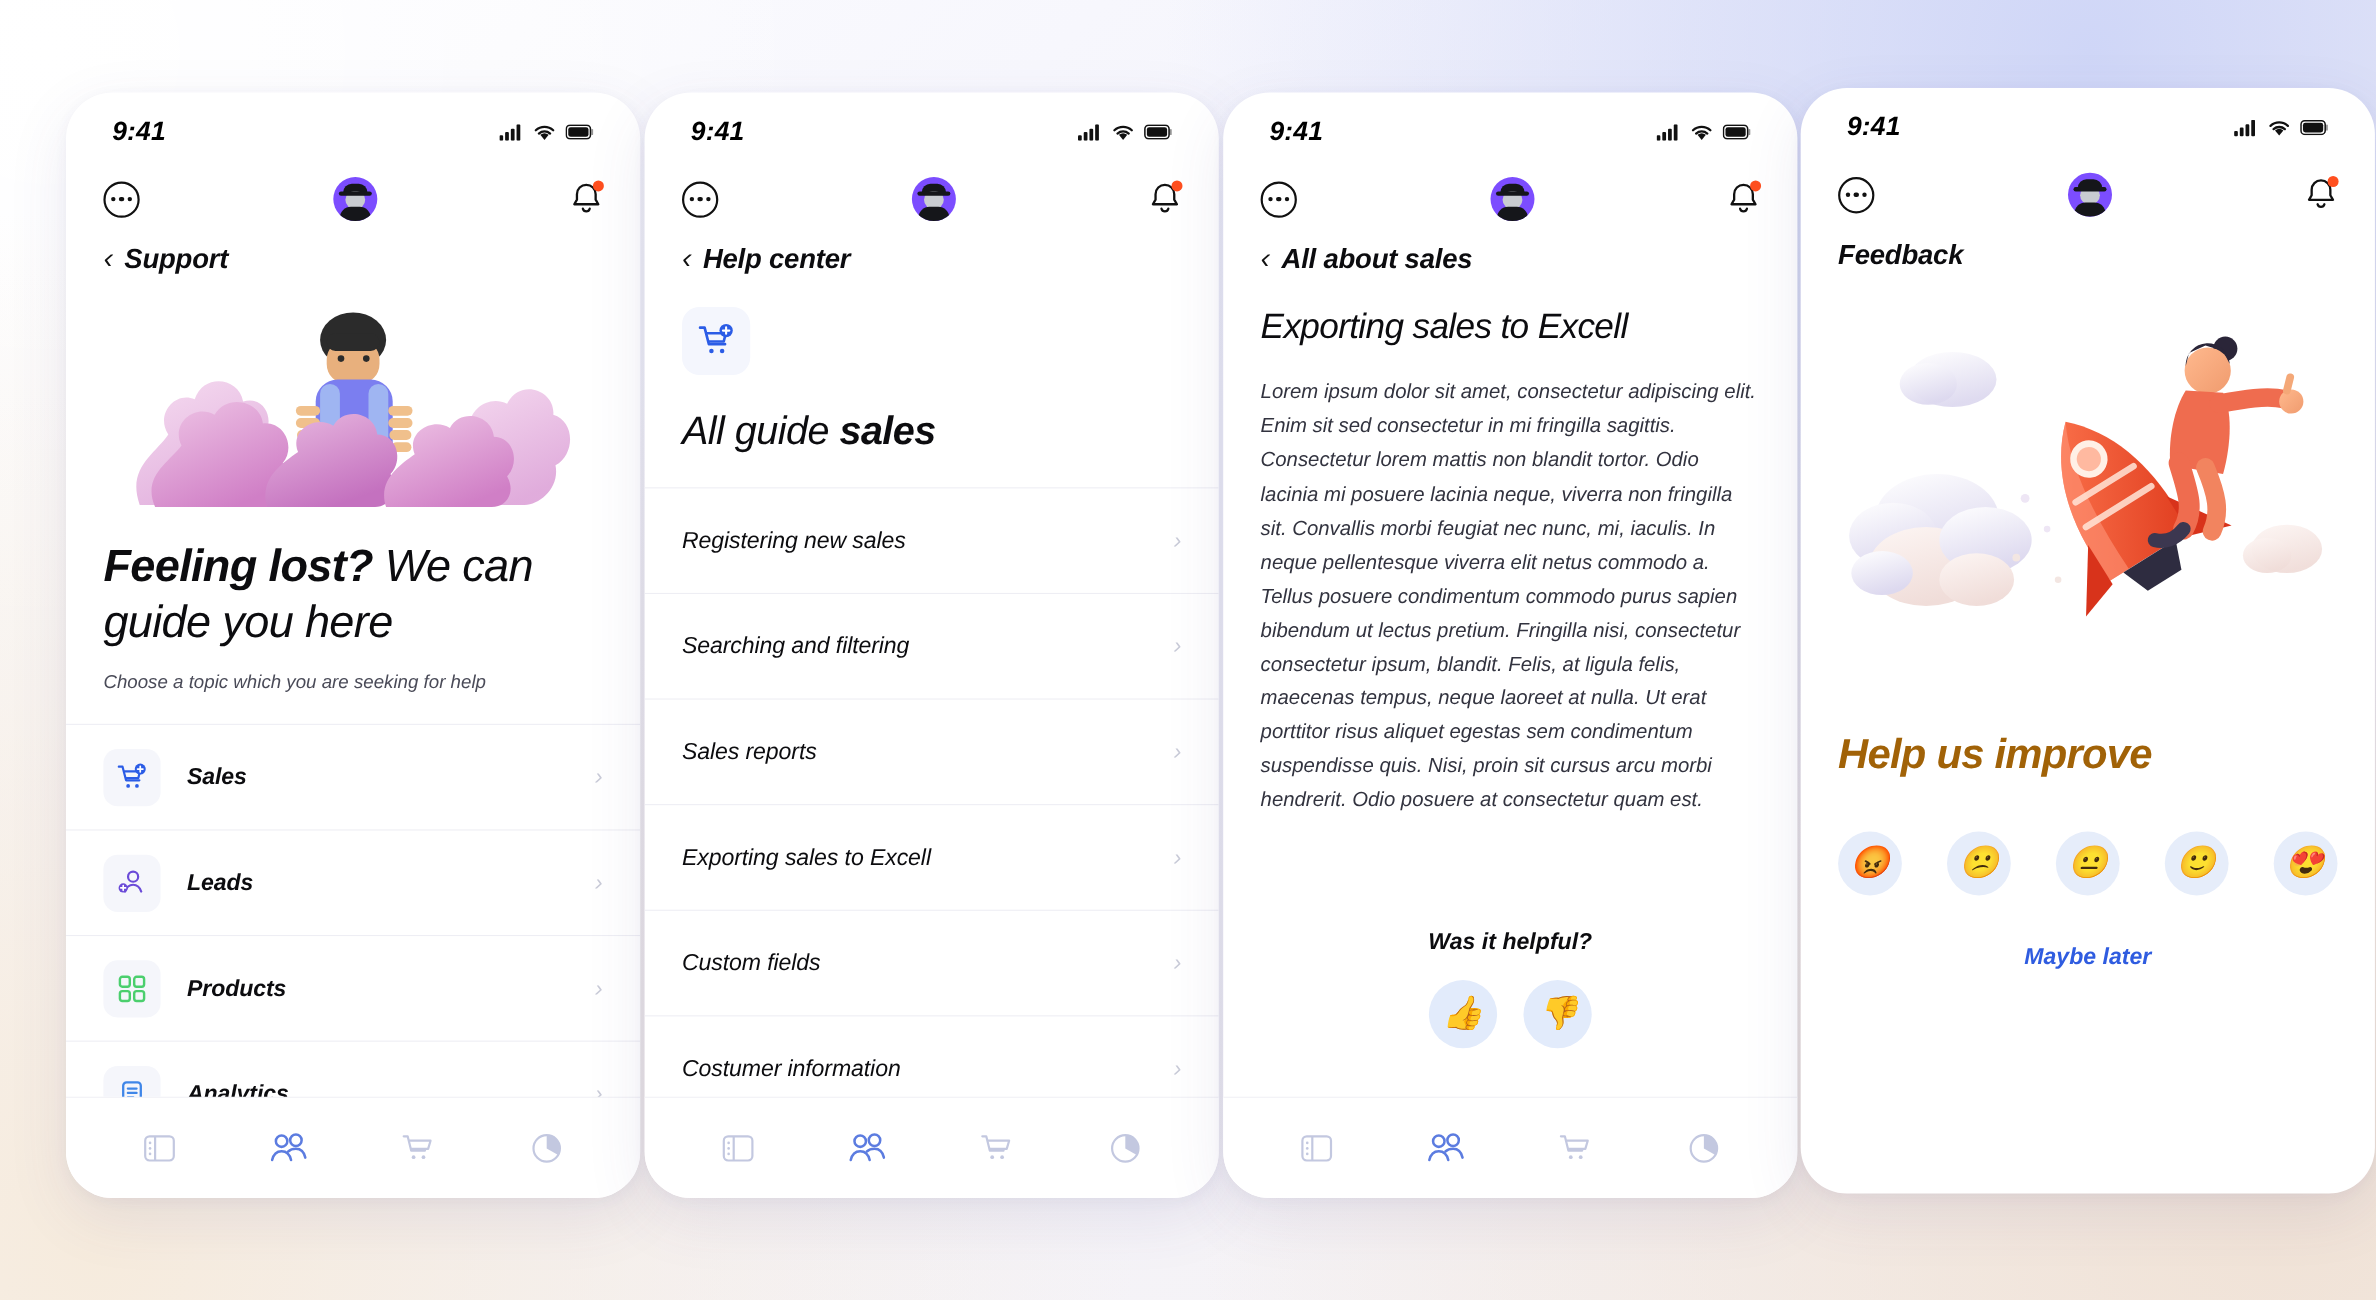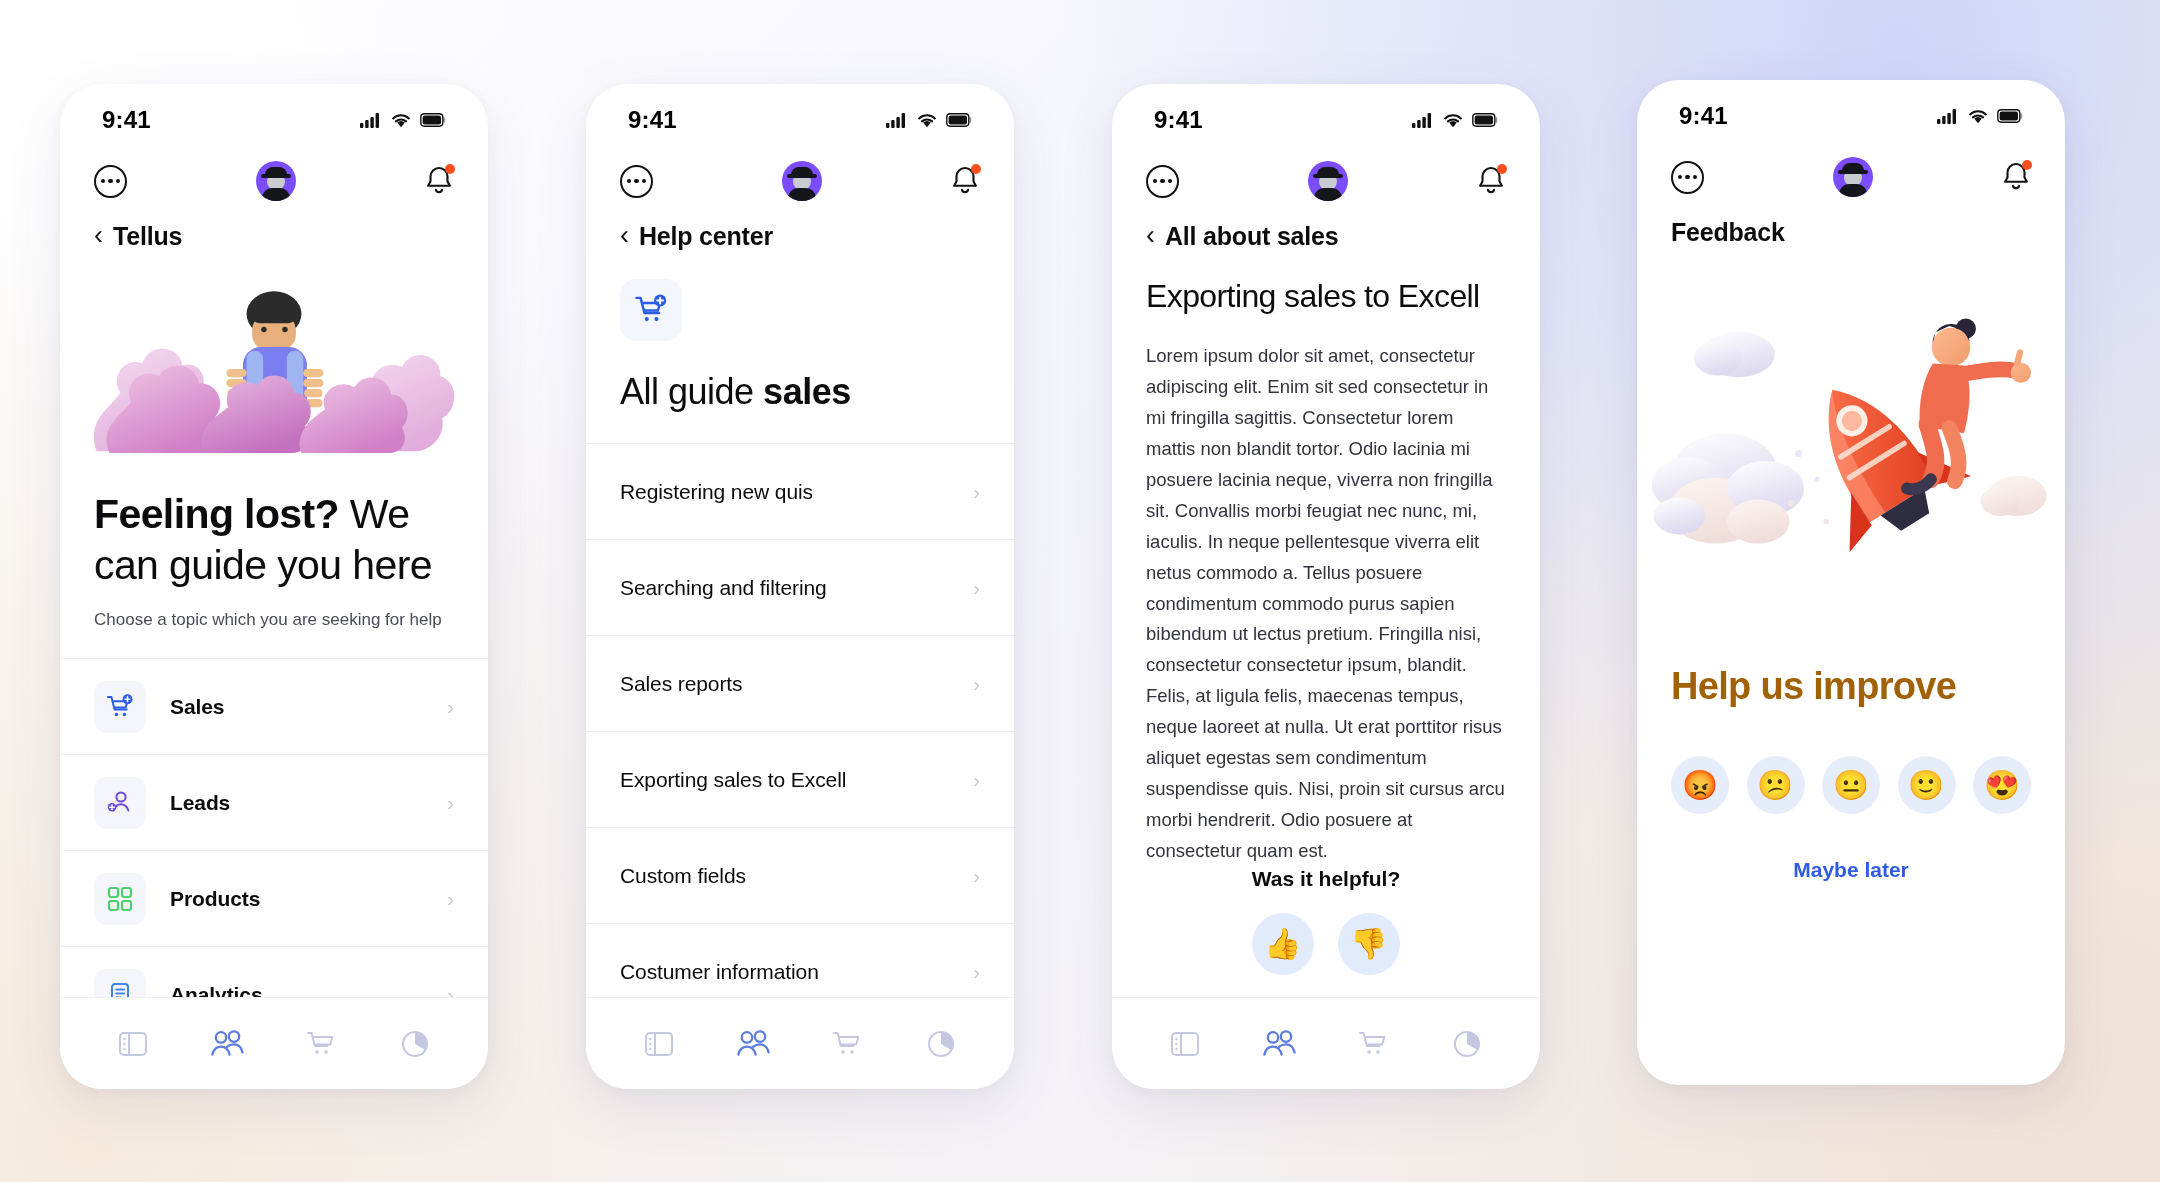--- a/index.html
+++ b/index.html
@@ -28,28 +28,29 @@
   .phones {
     position: absolute;
     inset: 0;
     display: flex;
     align-items: flex-start;
   }
 
   
   .phone {
     position: absolute;
-    width: 428px;
+    width: 522px;
     background: #ffffff;
     border-radius: 42px;
     overflow: hidden;
     box-shadow: 0 18px 55px rgba(80, 70, 140, 0.10),
                 0 3px 12px rgba(80, 70, 140, 0.05);
     display: flex;
     flex-direction: column;
+    font-style: italic;
   }
   .phone-1 { left: 60px;   top: 84px;  height: 1005px; }
   .phone-2 { left: 586px;  top: 84px;  height: 1005px; }
   .phone-3 { left: 1112px; top: 84px;  height: 1005px; }
   .phone-4 { left: 1637px; top: 80px;  height: 1005px; }
 
   
   .status-bar {
     height: 62px;
     display: flex;
@@ -402,21 +403,21 @@
         <svg width="30" height="32" viewBox="0 0 30 32">
           <path d="M15 4 a8.5 8.5 0 0 1 8.5 8.5 v5 l2.4 4.2 H4.1 l2.4 -4.2 v-5 A8.5 8.5 0 0 1 15 4 z" stroke="#111" stroke-width="2.1" fill="none" stroke-linejoin="round"></path>
           <path d="M11.9 25.7 a3.2 3.2 0 0 0 6.2 0" stroke="#111" stroke-width="2.1" fill="none" stroke-linecap="round"></path>
         </svg>
         <div class="bell-dot"></div>
       </div>
     </div>
 
     <div class="screen-title">
       <span class="chev">‹</span>
-      <span class="txt">Tellus</span>
+      <span class="txt">Support</span>
     </div>
 
     <div class="screen-body">
 
       <div class="hero-illus">
         <svg width="100%" height="100%" viewBox="0 0 420 190" preserveAspectRatio="xMidYMid meet">
           <defs>
             <linearGradient id="p1" x1="0" y1="0" x2="0.6" y2="1">
               <stop offset="0%" stop-color="#efc6e6"></stop>
                 <stop offset="100%" stop-color="#d07fc6"></stop>
@@ -615,21 +616,21 @@
           <circle cx="21.5" cy="6.2" r="5" fill="#2b5ce6"></circle>
           <path d="M21.5 3.8v4.8M19.1 6.2h4.8" stroke="#fff" stroke-width="1.6" stroke-linecap="round"></path>
         </svg>
       </div>
 
       <div class="cat-title">
         <span>All guide </span><b>sales</b>
       </div>
 
       <div class="row">
-        <div class="row-label reg">Registering new quis</div>
+        <div class="row-label reg">Registering new sales</div>
         <div class="row-chev">›</div>
       </div>
       <div class="row">
         <div class="row-label reg">Searching and filtering</div>
         <div class="row-chev">›</div>
       </div>
       <div class="row">
         <div class="row-label reg">Sales reports</div>
         <div class="row-chev">›</div>
       </div>

